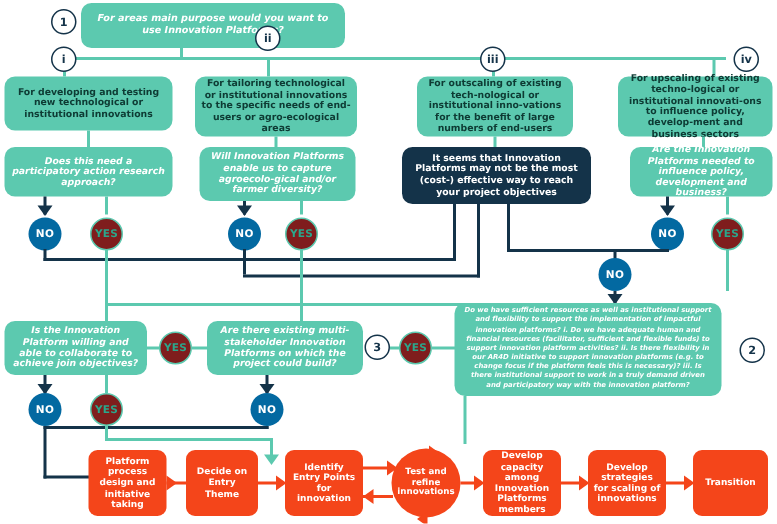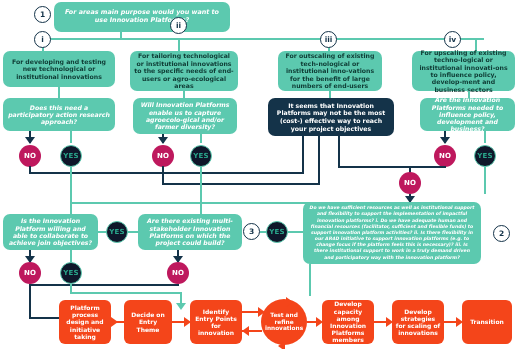--- a/index.html
+++ b/index.html
@@ -34,24 +34,24 @@
   .obox{position:absolute;background:#F4451A;border-radius:6px;
         color:#ffffff;display:flex;align-items:center;justify-content:center;
         text-align:center;font-weight:bold;line-height:1.2;
         padding:2px 3px;box-sizing:border-box;}
   .ocirc{position:absolute;border-radius:50%;background:#F4451A;color:#fff;
          display:flex;align-items:center;justify-content:center;text-align:center;
          font-weight:bold;line-height:1.15;box-sizing:border-box;}
 
   
   .no{position:absolute;width:22px;height:22px;border-radius:50%;
-      background:#be185d;color:#ffffff;display:flex;align-items:center;
+      background:#0369a1;color:#ffffff;display:flex;align-items:center;
       justify-content:center;font-weight:bold;font-size:7px;letter-spacing:.2px;}
   .yes{position:absolute;width:22px;height:22px;border-radius:50%;
-      background:#0f172a;border:1.6px solid #5CC9AF;color:#2aa78c;
+      background:#7f1d1d;border:1.6px solid #5CC9AF;color:#2aa78c;
       display:flex;align-items:center;justify-content:center;
       font-weight:bold;font-size:7px;letter-spacing:.2px;box-sizing:border-box;}
 
   
   .mk{position:absolute;width:17px;height:17px;border-radius:50%;
       background:#ffffff;border:1.5px solid #143349;color:#143349;
       display:flex;align-items:center;justify-content:center;
       font-weight:bold;font-size:7.5px;box-sizing:border-box;z-index:9;}
 
   .tri{position:absolute;width:0;height:0;}
@@ -82,21 +82,21 @@
 
   <div class="mk" style="left:34px;top:31px;">
     <span>i</span>
   </div>
   <div class="mk" style="left:170px;top:17px;">
     <span>ii</span>
   </div>
   <div class="mk" style="left:320px;top:31px;">
     <span>iii</span>
   </div>
-  <div class="mk" style="left:444px;top:31px;">
+  <div class="mk" style="left:489px;top:31px;">
     <span>iv</span>
   </div>
 
   <div class="ln teal" style="left:42px;top:40px;width:2px;height:11px;"></div>
   <div class="ln teal" style="left:178px;top:40px;width:2px;height:11px;"></div>
   <div class="ln teal" style="left:328px;top:40px;width:2px;height:11px;"></div>
   <div class="ln teal" style="left:475px;top:40px;width:2px;height:11px;"></div>
 
   <div class="pbox" style="left:3px;top:51px;width:112px;height:36px;font-size:6.2px;">
     <span>For developing and testing new technological or institutional innovations</span>

